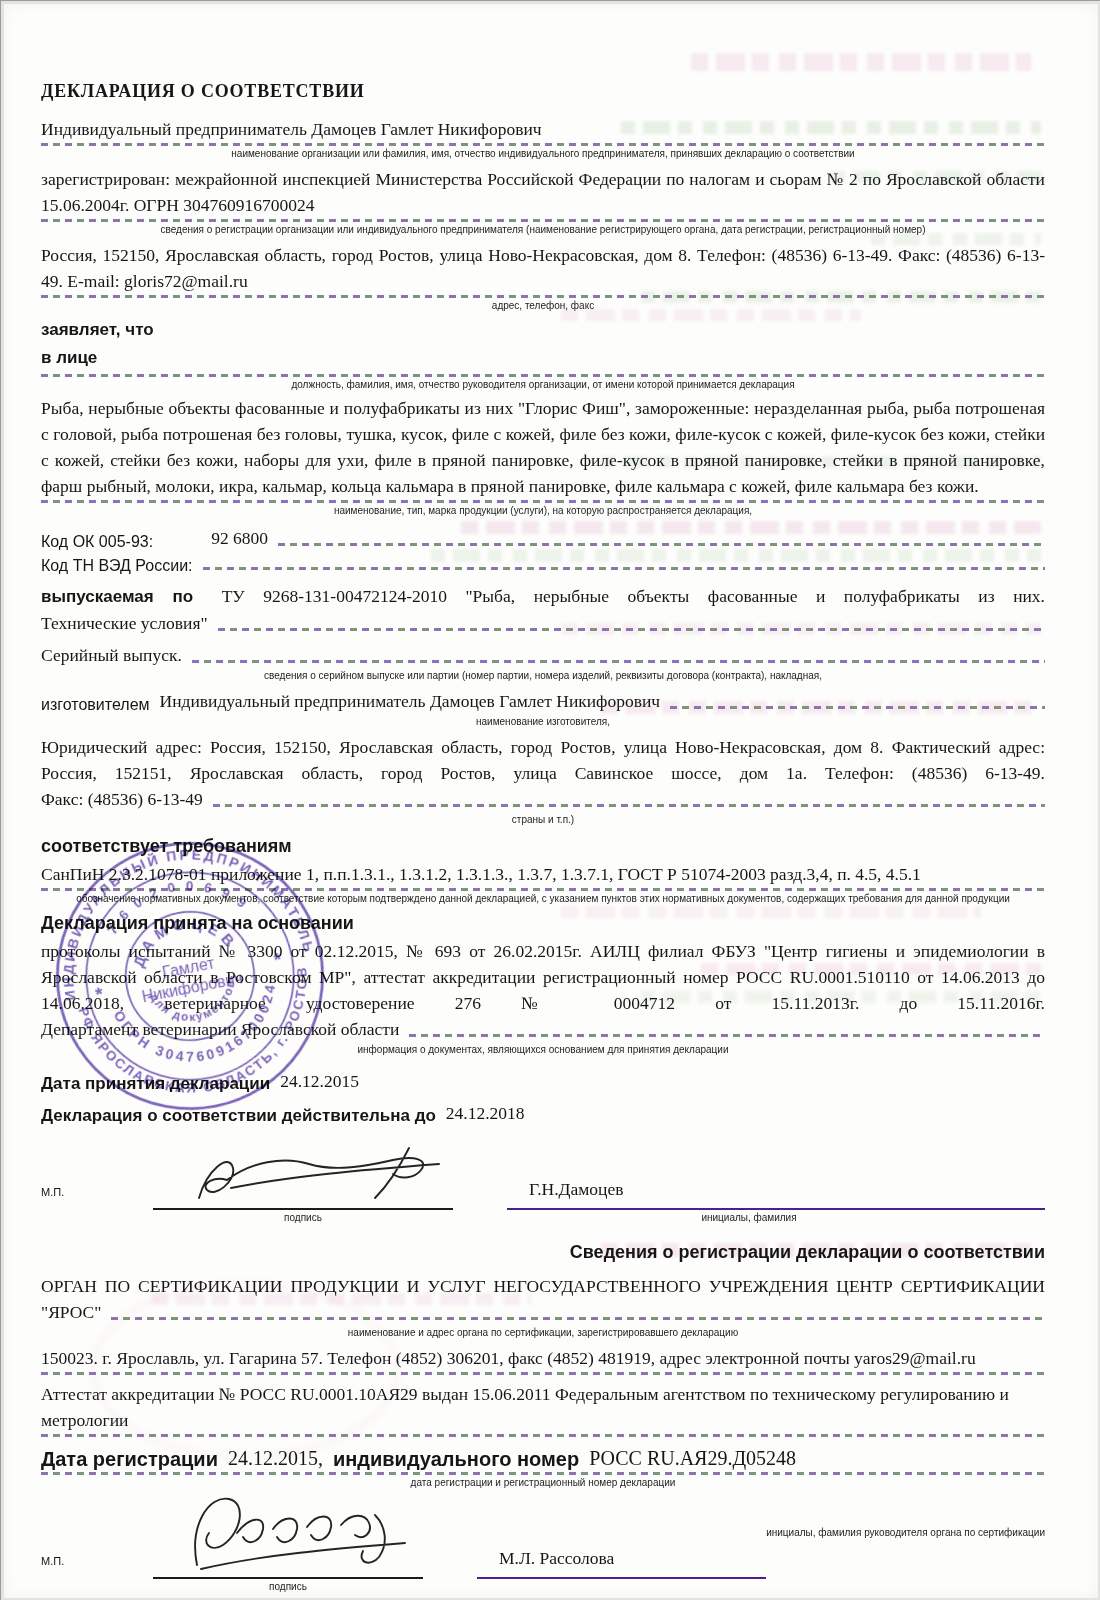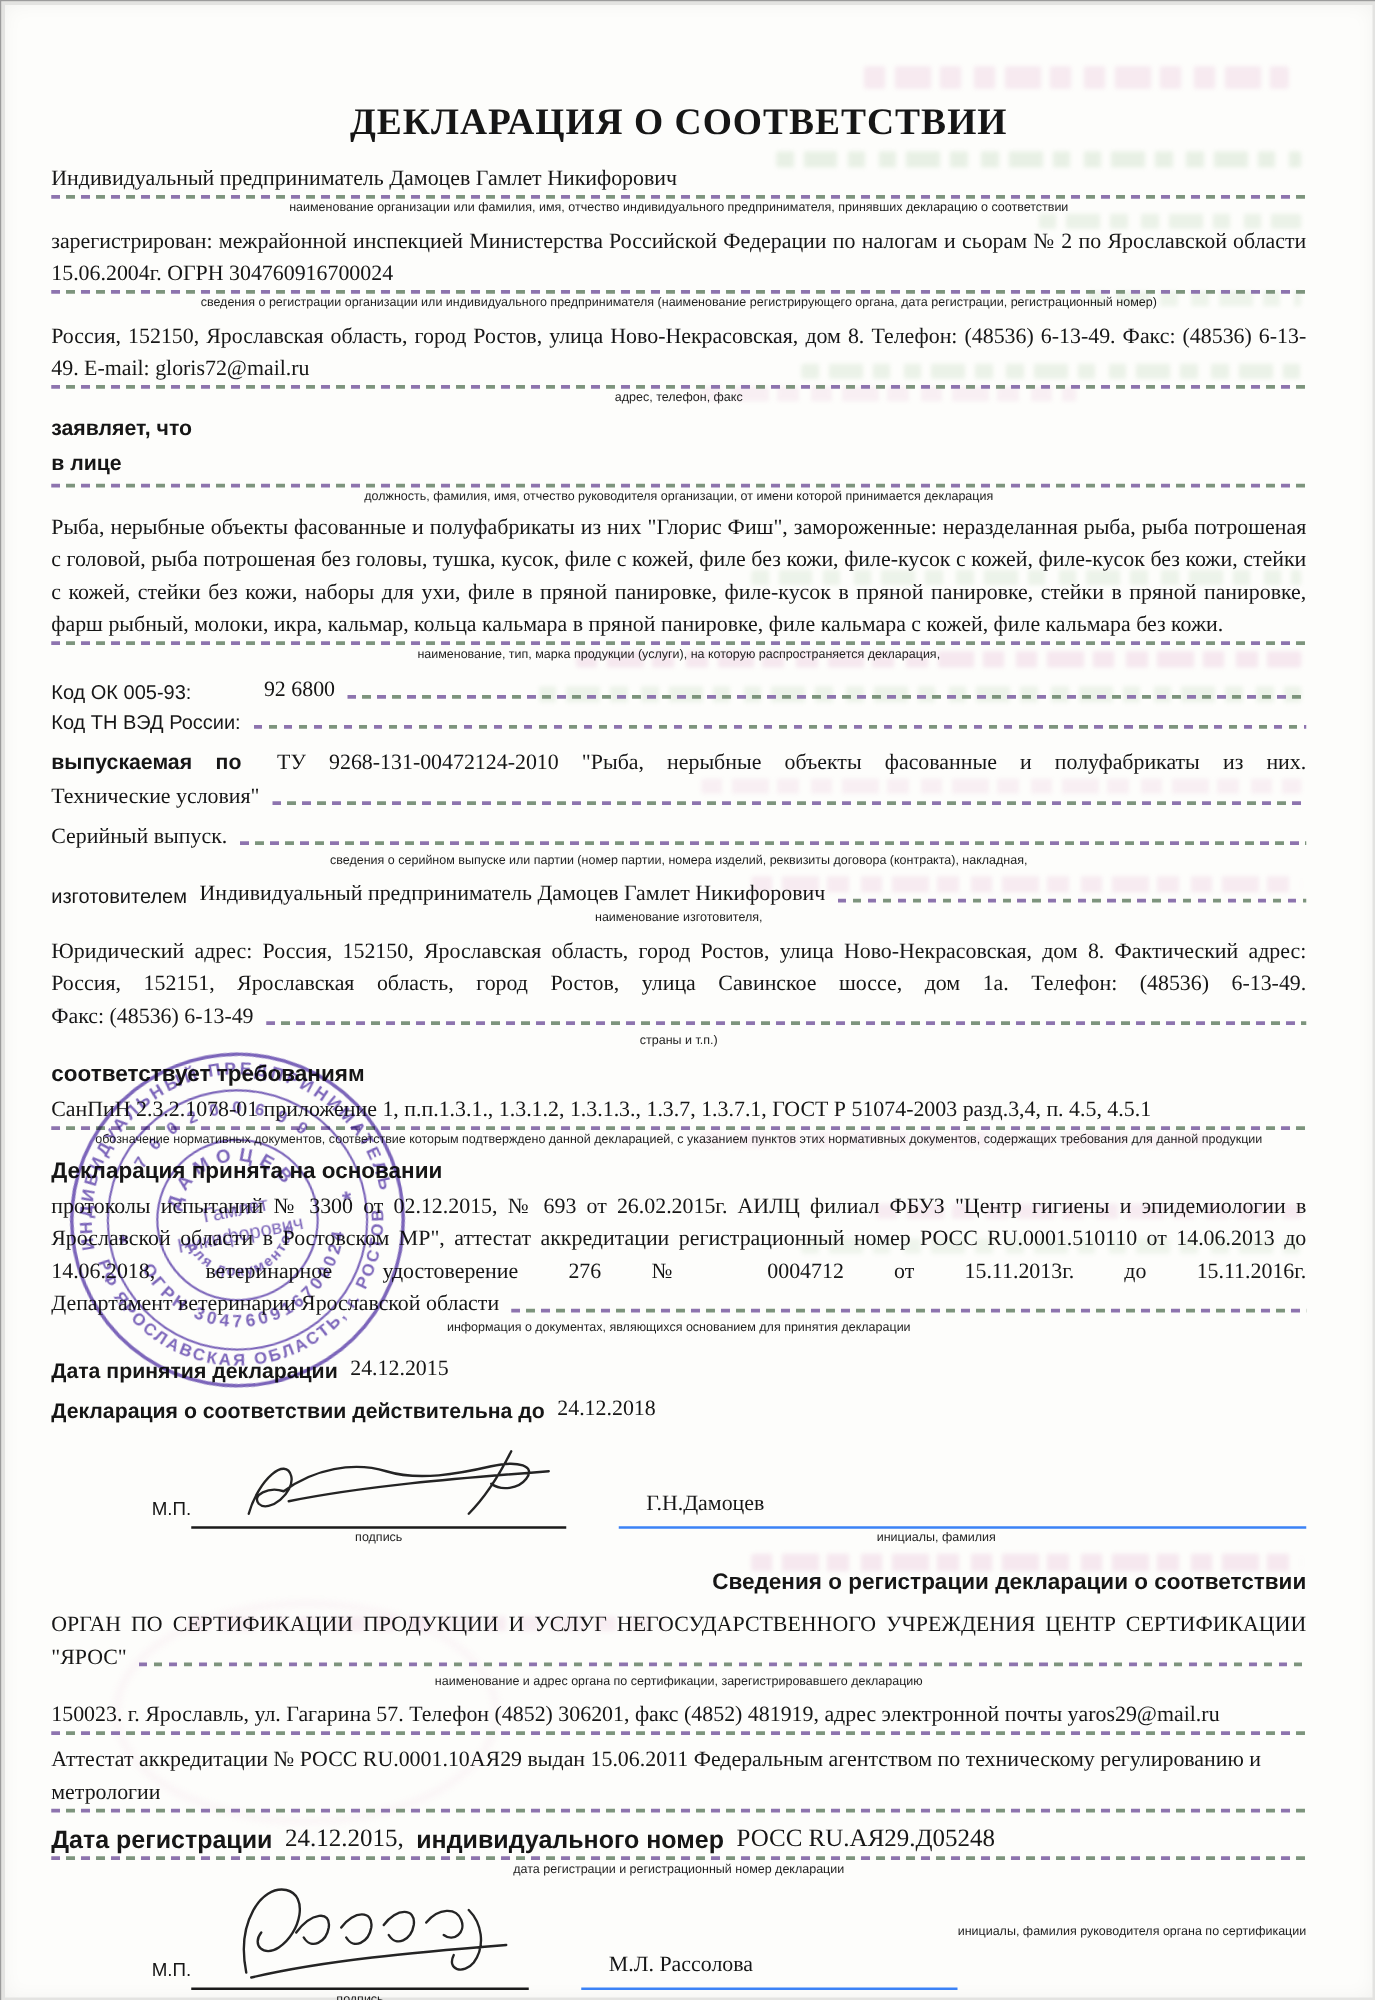--- a/index.html
+++ b/index.html
@@ -4,21 +4,21 @@
 <style>
   html,body{margin:0;padding:0;background:#dcdcdc;}
   .page{
     position:relative;width:1100px;height:1600px;margin:0 auto;
     background:#fdfdfb;overflow:hidden;color:#161616;
     border:1px solid #9b9b9b;
     box-shadow:inset 0 0 0 3px #e3e3e1, inset 0 0 18px rgba(0,0,0,.06);
     font-family:"Liberation Serif",serif;
   }
   .content{position:absolute;left:40px;top:0;width:1004px;}
-  .title{margin-top:80px;text-align:center;font-weight:bold;font-size:30px;letter-spacing:.8px;}
+  .title{margin-top:80px;text-align:left;font-weight:bold;font-size:18px;letter-spacing:.8px;}
   .serif{font-size:17.5px;line-height:26px;}
   .just{text-align:justify;}
   .justlast{text-align:justify;text-align-last:justify;}
   .sansb{font-family:"Liberation Sans",sans-serif;font-weight:bold;font-size:17px;}
   .sansb18{font-family:"Liberation Sans",sans-serif;font-weight:bold;font-size:18px;}
   .sansr{font-family:"Liberation Sans",sans-serif;font-size:16px;}
   .cap{font-family:"Liberation Sans",sans-serif;font-size:10px;line-height:13px;text-align:center;color:#1d1d1d;margin-top:1px;}
   .dashrow{height:3px;margin-top:1px;
     background:repeating-linear-gradient(90deg,#8d74ae 0 7px,transparent 7px 12px,#7d947d 12px 19px,transparent 19px 24px);}
   .flexline{display:flex;align-items:flex-end;white-space:nowrap;}
@@ -26,23 +26,23 @@
     background:repeating-linear-gradient(90deg,#8d74ae 0 7px,transparent 7px 12px,#7d947d 12px 19px,transparent 19px 24px);}
   .mt4{margin-top:4px}.mt6{margin-top:6px}.mt8{margin-top:8px}.mt10{margin-top:10px}
   .mt12{margin-top:12px}.mt14{margin-top:14px}.mt18{margin-top:18px}
   .valgap{margin-left:58px;}
   .lblgap{margin-right:10px;}
   .bigline{font-size:20px;}
   .bigline .sansb{font-size:20px;}
   .center{text-align:right;}
   
   .sigrow{display:flex;margin-top:30px;}
-  .mp{font-family:"Liberation Sans",sans-serif;font-size:15px;width:112px;padding-top:30px;text-align:right;}
+  .mp{font-family:"Liberation Sans",sans-serif;font-size:11px;width:112px;padding-top:30px;}
   .sigcell{width:300px;position:relative;border-bottom:2px solid #1b1b1b;height:52px;}
-  .namecell{flex:1;margin-left:42px;position:relative;border-bottom:2px solid #3b82f6;height:52px;}
+  .namecell{flex:1;margin-left:54px;position:relative;border-bottom:2px solid #4c1d95;height:52px;}
   .namecell .nm{position:absolute;left:22px;bottom:8px;font-size:17.5px;}
   .sigsvg{position:absolute;left:18px;bottom:-14px;overflow:visible;}
   
   .ghost{position:absolute;filter:blur(1.6px);border-radius:2px;}
   .gp{background:repeating-linear-gradient(90deg,rgba(214,138,186,.55) 0 17px,transparent 17px 25px,rgba(214,138,186,.55) 25px 54px,transparent 54px 61px,rgba(214,138,186,.55) 61px 78px,transparent 78px 88px);}
   .gg{background:repeating-linear-gradient(90deg,rgba(146,188,138,.55) 0 14px,transparent 14px 22px,rgba(146,188,138,.55) 22px 49px,transparent 49px 57px,rgba(146,188,138,.55) 57px 71px,transparent 71px 82px);}
   .ghost-ellipse{position:absolute;border:4px solid rgba(222,150,195,.5);border-radius:50%;filter:blur(3px);opacity:.22;}
   
   .stamp{position:absolute;left:50px;top:836px;width:278px;height:278px;
     transform:rotate(-11deg);opacity:.88;mix-blend-mode:multiply;filter:blur(.3px);}

